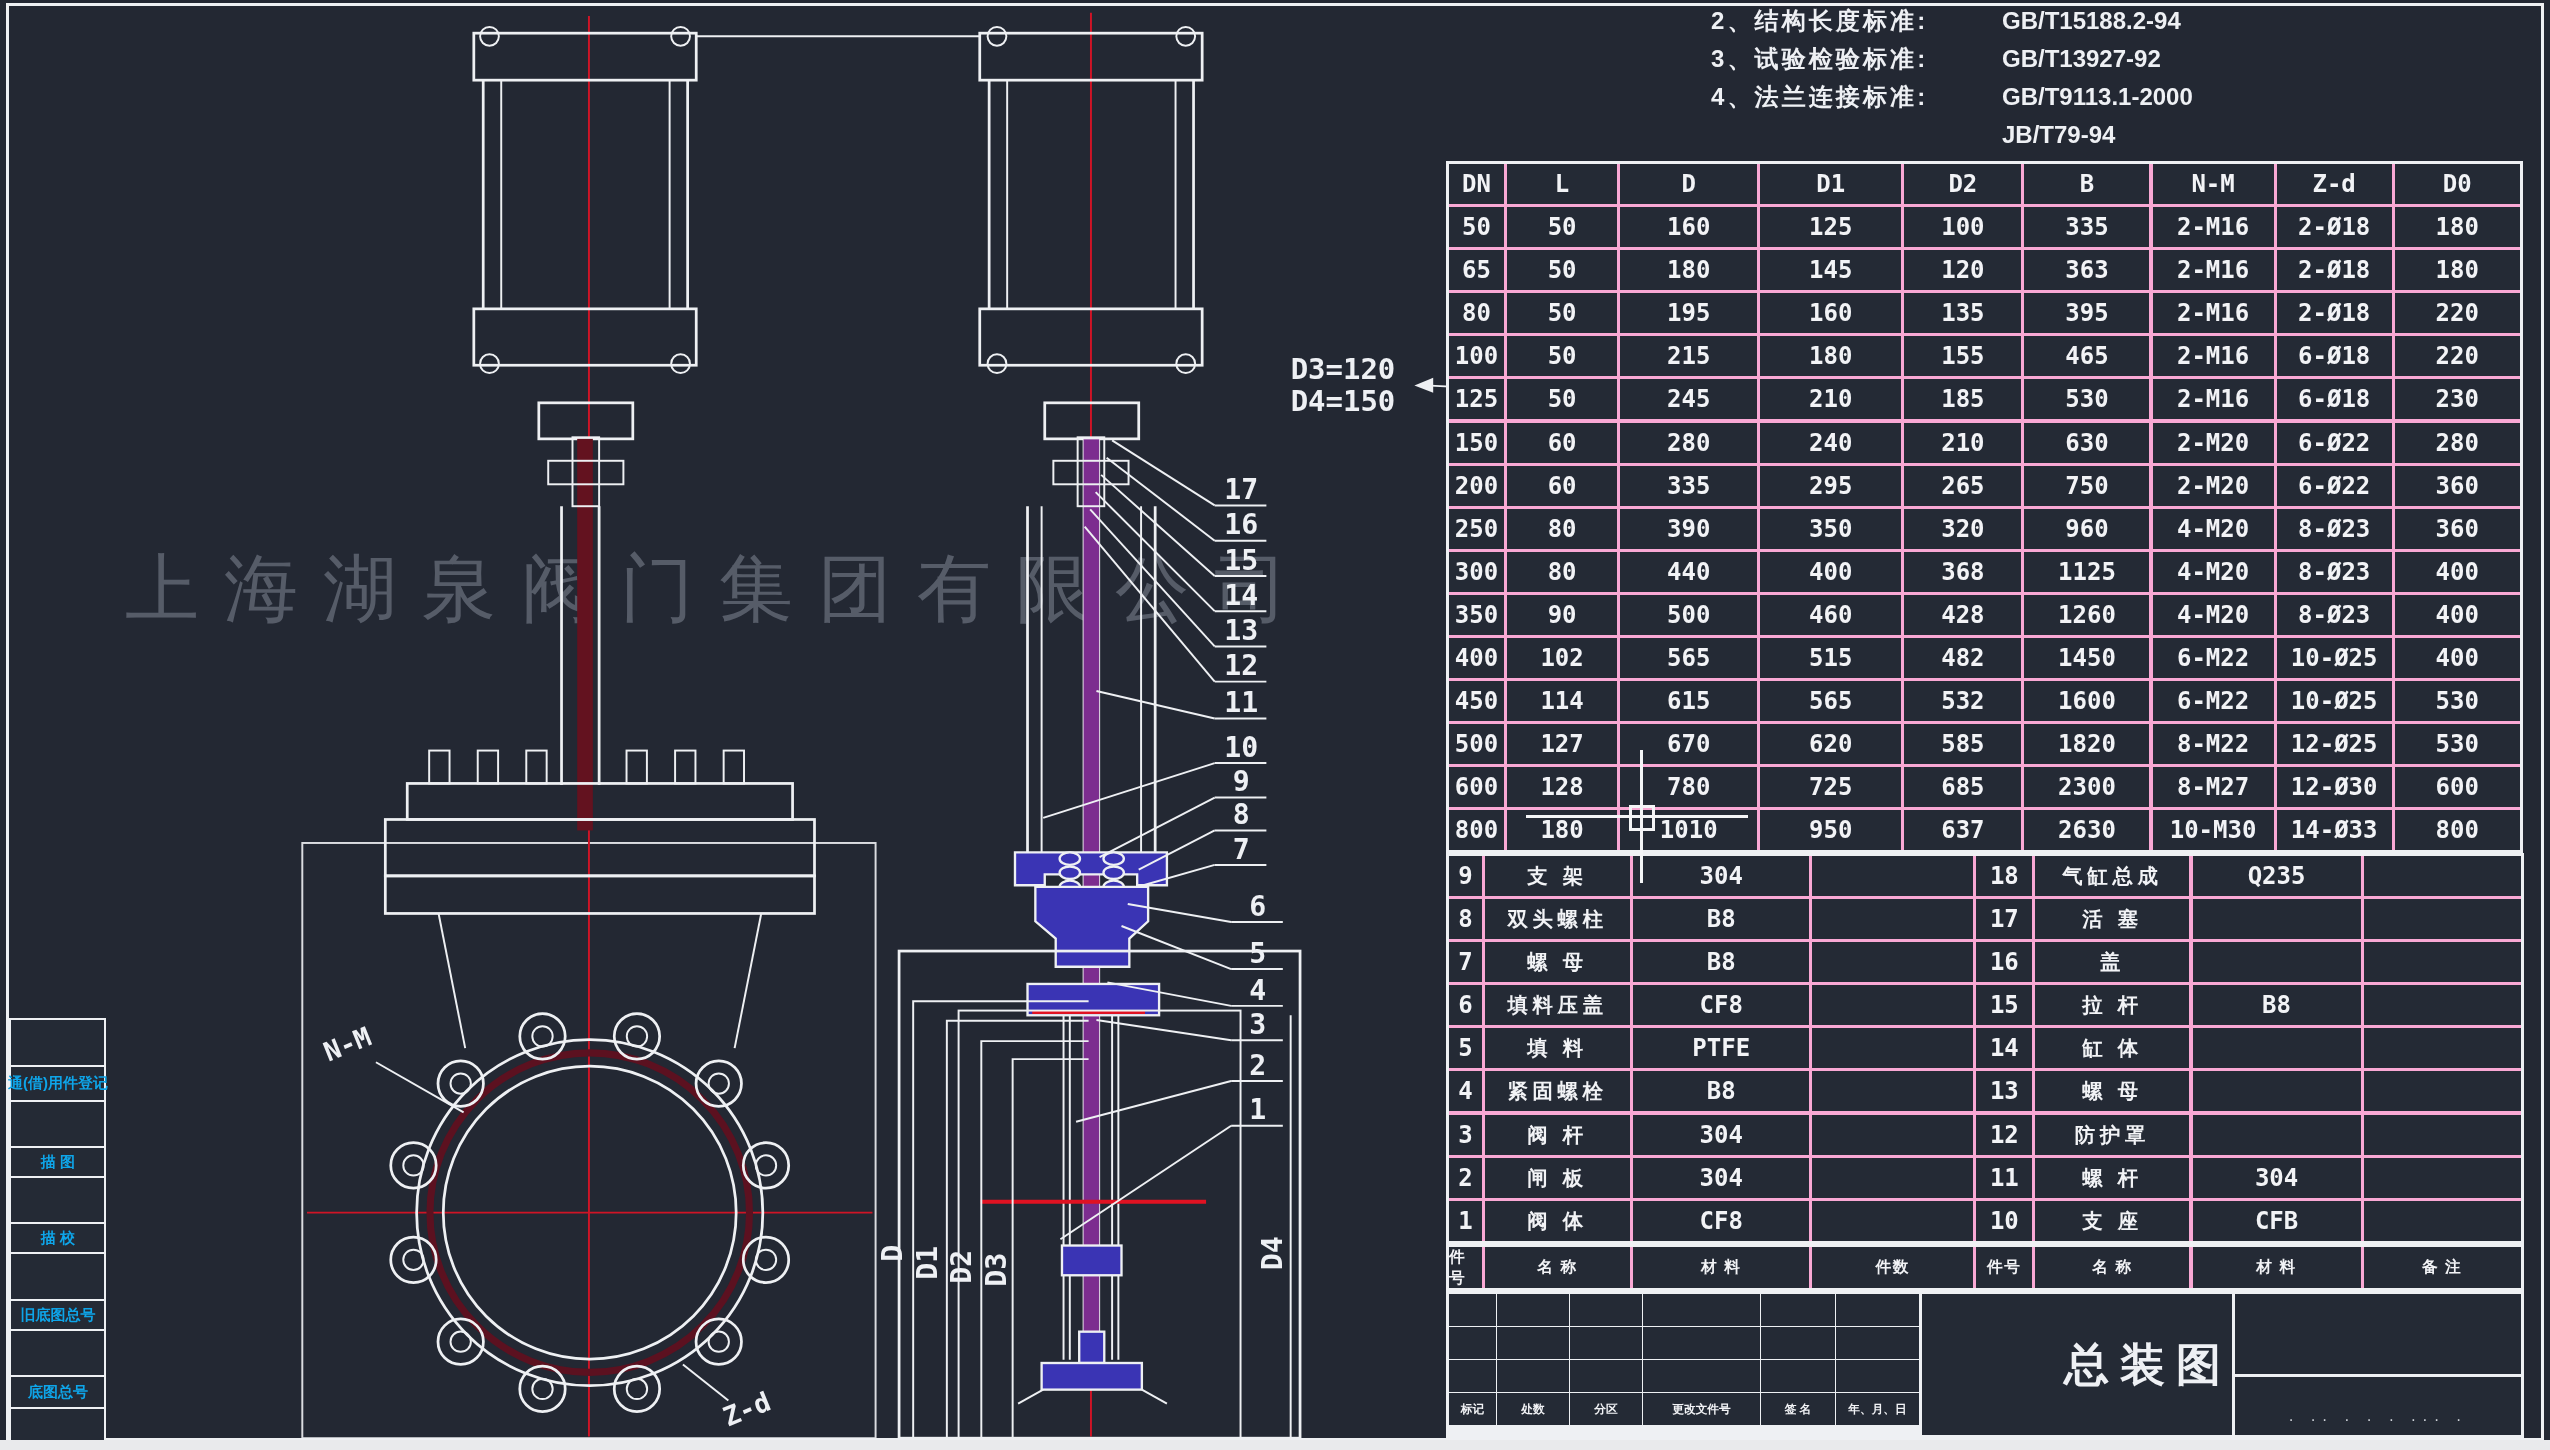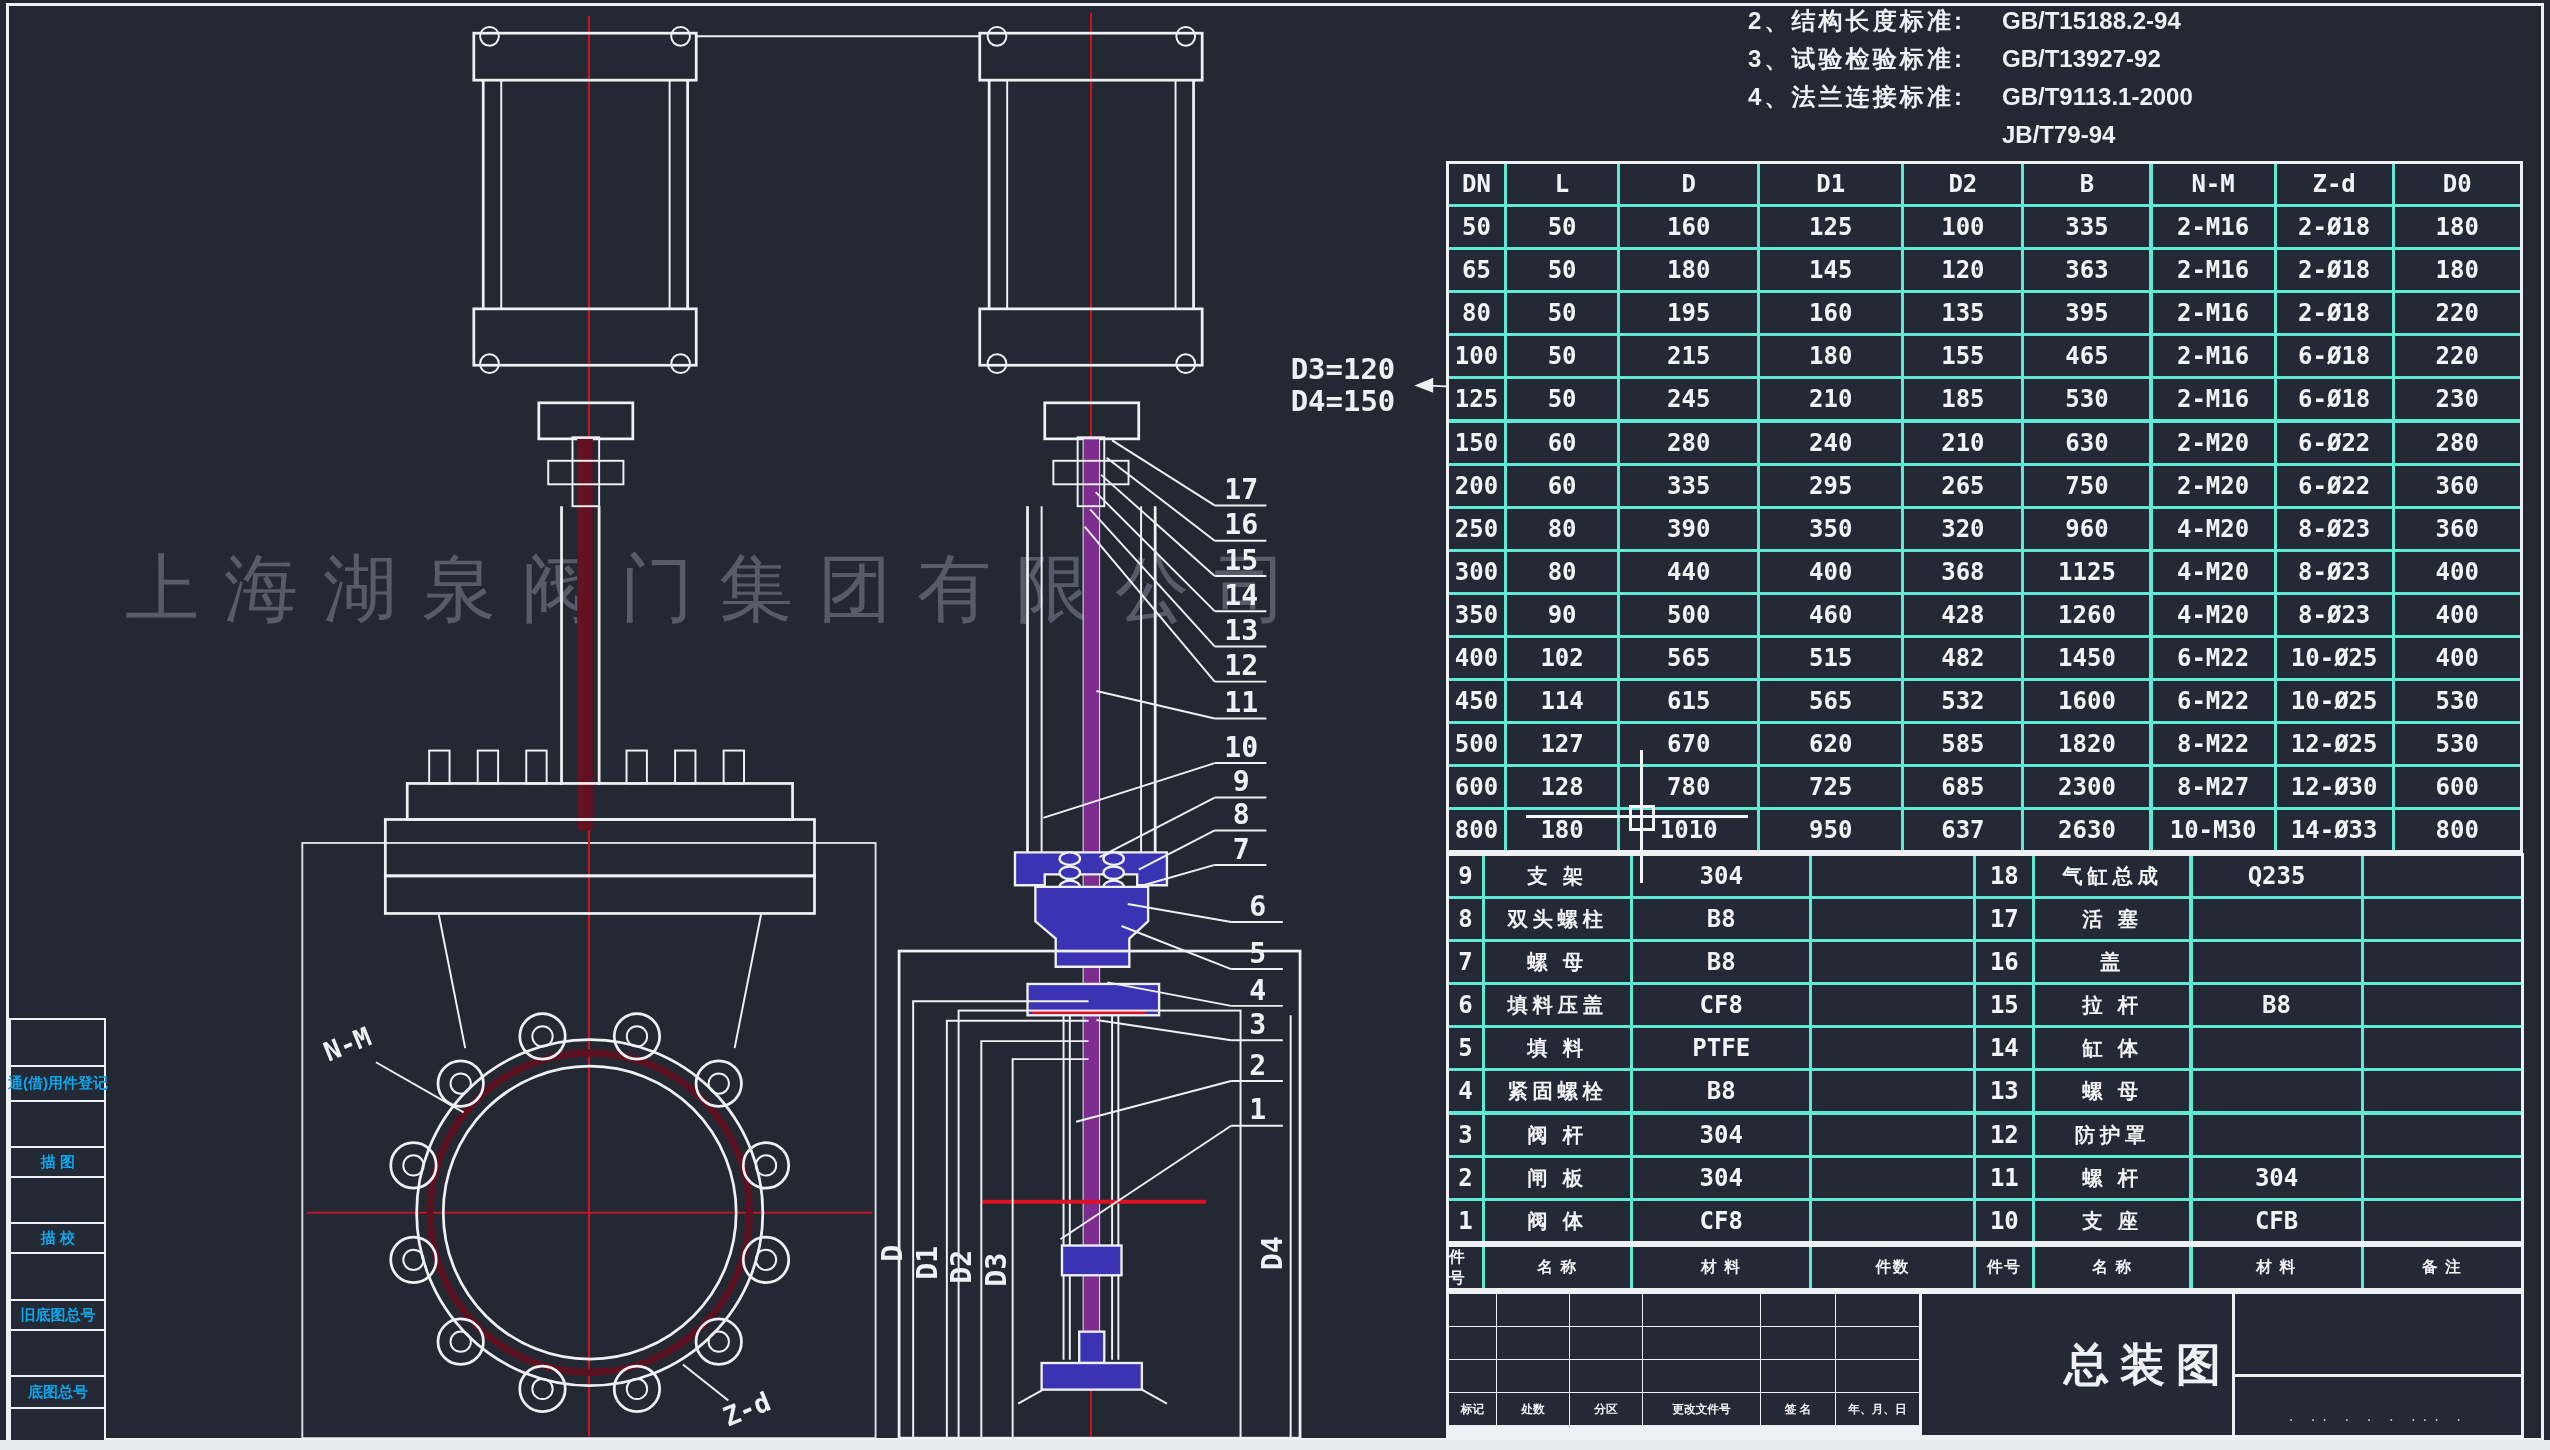--- a/index.html
+++ b/index.html
@@ -14,23 +14,23 @@
   .w2{stroke:#eef0f3;fill:none;stroke-width:2.5;}
   .red{stroke:#cf1426;stroke-width:2.5;fill:none;}
   .redseg{stroke:#e01222;stroke-width:5;fill:none;}
   .blue{fill:#3a34b4;stroke:#eef0f3;stroke-width:3;}
   .maroon{fill:#63121f;stroke:none;}
   .ring{stroke:#5c1120;stroke-width:9;fill:none;}
   svg text{fill:#eef0f4;font-family:"DejaVu Sans Mono", monospace;font-weight:bold;}
   
   .notes{position:absolute;left:1711px;top:1.6px;z-index:3;font-size:24px;font-weight:bold;line-height:38px;}
   .note-line{white-space:nowrap;}
-  .note-prefix{display:inline-block;width:291px;letter-spacing:3.1px;text-align:center;}
+  .note-prefix{display:inline-block;width:291px;letter-spacing:3.1px;}
   
-  .gridtab{position:absolute;z-index:3;display:grid;gap:3.1px;background:#5eead4;border:3.1px solid #eef0f3;}
+  .gridtab{position:absolute;z-index:3;display:grid;gap:3.1px;background:#f9a8d4;border:3.1px solid #eef0f3;}
   .cell{background:#242a35;display:flex;align-items:center;justify-content:center;
         font-family:"DejaVu Sans Mono", monospace;font-size:24px;font-weight:bold;color:#f2f3f6;}
   .cell.cn{font-family:"Liberation Sans", sans-serif;font-size:20.4px;letter-spacing:4.7px;}
   .cell.tiny{font-size:15.7px;letter-spacing:1.6px;font-family:"Liberation Sans", sans-serif;}
   #dim-table{left:1446px;top:161px;grid-template-columns:55px 110px 137px 141px 117px 125px 121px 115px 125px;grid-auto-rows:40px;}
   #bom-table{left:1446px;top:853px;grid-template-columns:33px 145px 176px 161px 56px 154px 168px 157px;grid-auto-rows:40px;}
   #bom-footer{left:1446px;top:1244px;grid-template-columns:33px 145px 176px 161px 56px 154px 168px 157px;grid-auto-rows:41px;}
   
   .tblock{position:absolute;left:1446px;top:1291px;width:1072px;height:141px;border:3.1px solid #eef0f3;
           background:#242a35;z-index:3;display:flex;}

